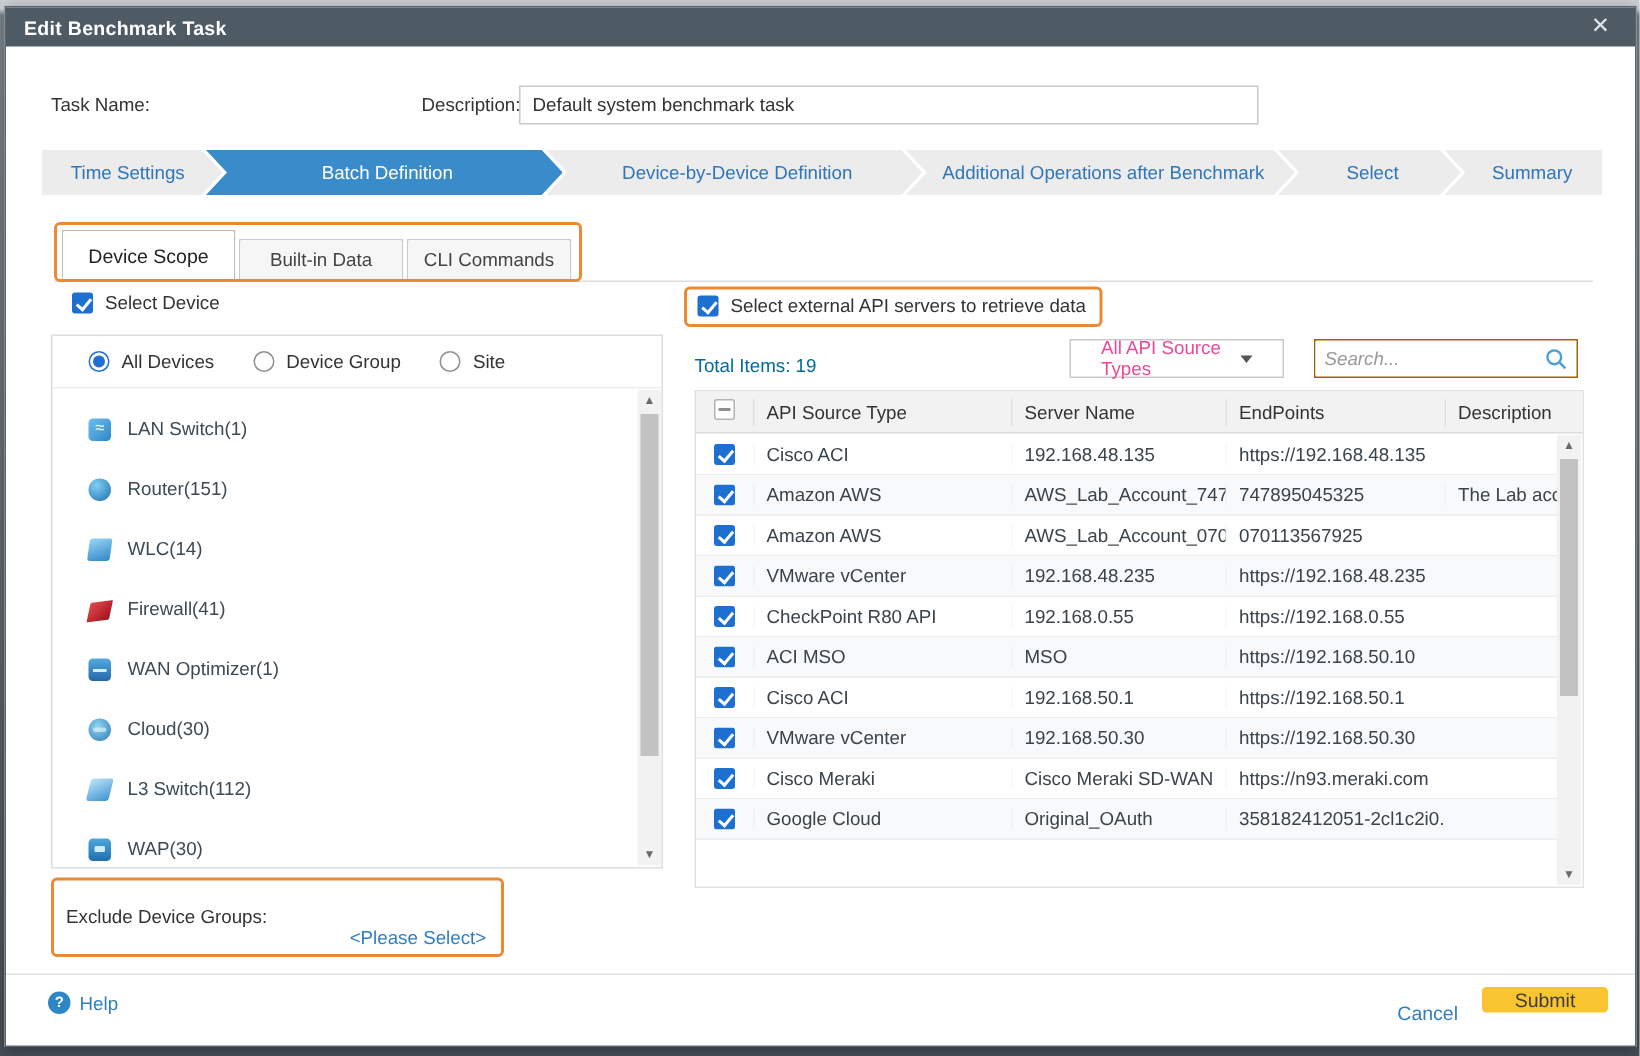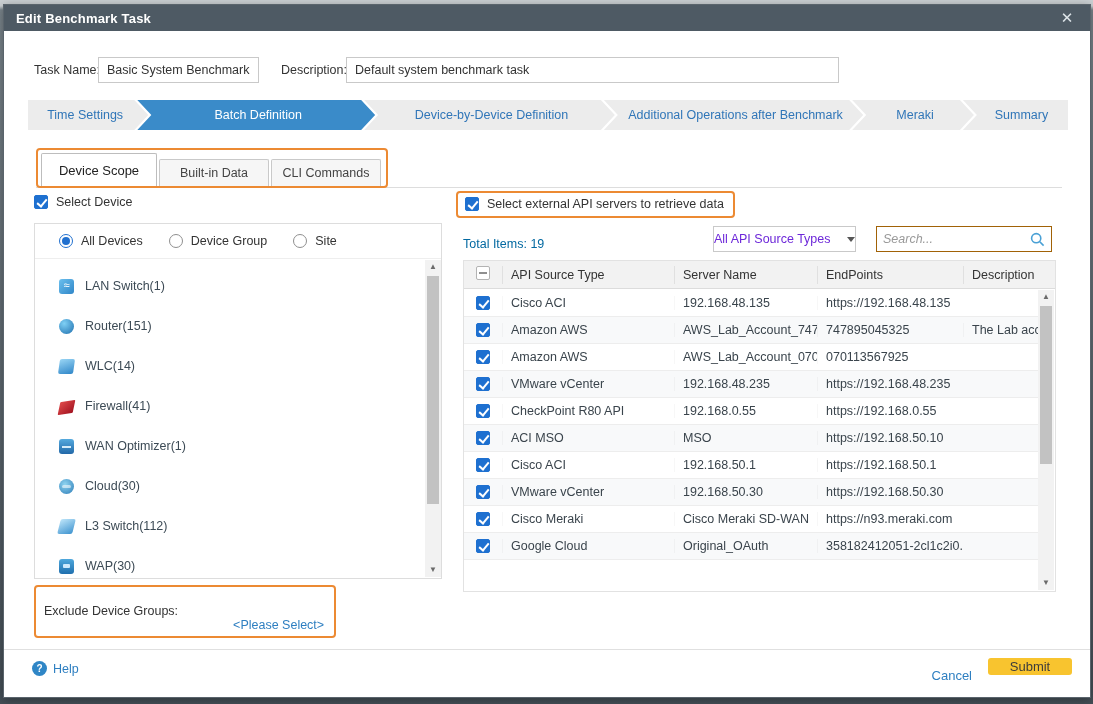--- a/index.html
+++ b/index.html
@@ -50,21 +50,21 @@
   .cb::after { content:""; position:absolute; left:4px; top:1px; width:4px; height:8px;
     border:solid #fff; border-width:0 2px 2px 0; transform:rotate(40deg); }
   .cb.minus { background:#fff; border-color:#b3b3b3; }
   .cb.minus::after { border:none; width:8px; height:2px; background:#8f8f8f; left:2px; top:5px; transform:none; }
   .radio { width:14px; height:14px; border:1px solid #8f8f8f; border-radius:50%; background:#fff;
     display:inline-block; position:relative; flex:none; }
   .radio.selected { border-color:#2170cf; }
   .radio.selected::after { content:""; position:absolute; inset:2px; border-radius:50%; background:#2170cf; }
   .cklabel { margin-left:8px; color:#333; }
   
-  .select-device { position:absolute; left:30px; top:190px; display:flex; align-items:center; }
+  .select-device { position:absolute; left:44px; top:190px; display:flex; align-items:center; }
   
   .device-panel { position:absolute; left:30px; top:218px; width:408px; height:356px;
     border:1px solid #ddd; background:#fff; }
   .radio-row { height:35px; border-bottom:1px solid #eee; display:flex; align-items:center; padding-left:24px; }
   .radio-item { display:flex; align-items:center; margin-right:26px; cursor:pointer; }
   .dev-list { position:absolute; left:0; top:36px; right:17px; bottom:0; overflow:hidden; }
   .dev-item { height:40px; display:flex; align-items:center; padding-left:24px; color:#3c4a55; cursor:pointer; }
   .dev-item:first-of-type { margin-top:6px; }
   .dev-icon { width:15px; height:15px; display:inline-block; margin-right:11px; position:relative; flex:none; }
   [data-icon="lan-switch-icon"] { background:linear-gradient(135deg,#6cc0ee,#2f86c8); border-radius:3px; }
@@ -91,21 +91,21 @@
   .tbl-scroll .thumb { top:16px; height:158px; }
   
   .exclude { position:absolute; left:30px; top:580px; display:inline-flex; align-items:center;
     border:2px solid var(--highlight-orange,#ec8a33); border-radius:4px; padding:3px 10px 4px 8px; background:#fff;gap:47px; }
   .exclude .val { color:var(--accent-blue,#2e7fc1); margin-left:8px; cursor:pointer;margin-top:28px; }
   
   .api-check { position:absolute; left:452px; top:186px; display:flex; align-items:center;
     border:2px solid var(--highlight-orange,#ec8a33); border-radius:4px; padding:4px 9px 5px 7px; background:#fff; }
   .total-items { position:absolute; left:459px; top:226px; height:26px; line-height:26px; color:#0369a1; }
   .ddl { position:absolute; left:709px; top:221px; width:143px; height:26px; border:1px solid #c9c9c9;
-    display:flex; align-items:center; padding:0 0; color:#6d28d9; cursor:pointer; background:#fff; }
+    display:flex; align-items:center; padding:0 20px; color:#ec4899; cursor:pointer; background:#fff; }
   .ddl .chev { margin-left:auto; width:0; height:0; border-left:4px solid transparent;
     border-right:4px solid transparent; border-top:5px solid #555; }
   .searchbox { position:absolute; left:872px; top:221px; width:176px; height:26px; border:1px solid #a16207;
     display:flex; align-items:center; background:#fff; }
   .searchbox input { flex:1; border:none; outline:none; height:22px; padding:0 6px;
     font:italic 12.5px "Liberation Sans",sans-serif; color:#555; min-width:0; }
   .searchbox input::placeholder { color:#999; font-style:italic; }
   .searchbox svg { flex:none; margin-right:6px; cursor:pointer; }
   
   .apitable { position:absolute; left:459px; top:255px; width:593px; height:332px; border:1px solid #e2e2e2; background:#fff; }
@@ -137,21 +137,20 @@
 <body>
 
 <div class="dialog">
 
   <div class="titlebar">
     <span class="t">Edit Benchmark Task</span>
     <span class="close-x">✕</span>
   </div>
 
   <div class="flabel" style="left:30px; top:52px;">Task Name:</div>
-  <input class="tinput" style="left: 94px; top: 52px; width: 161px;" value="Basic System Benchmark">
   <div class="flabel" style="left:277px; top:52px;">Description:</div>
   <input class="tinput" style="left: 342px; top: 52px; width: 493px;" value="Default system benchmark task">
 
   <div class="wizard">
 
       <div class="wiz-step">
         <span>Time Settings</span>
       </div>
 
       <div class="wiz-step active">
@@ -160,21 +159,21 @@
 
       <div class="wiz-step">
         <span>Device-by-Device Definition</span>
       </div>
 
       <div class="wiz-step">
         <span>Additional Operations after Benchmark</span>
       </div>
 
       <div class="wiz-step">
-        <span>Meraki</span>
+        <span>Select</span>
       </div>
 
       <div class="wiz-step">
         <span>Summary</span>
       </div>
     </div>
 
   <div class="tabs-underline"></div>
   <div class="subtabs">
 

